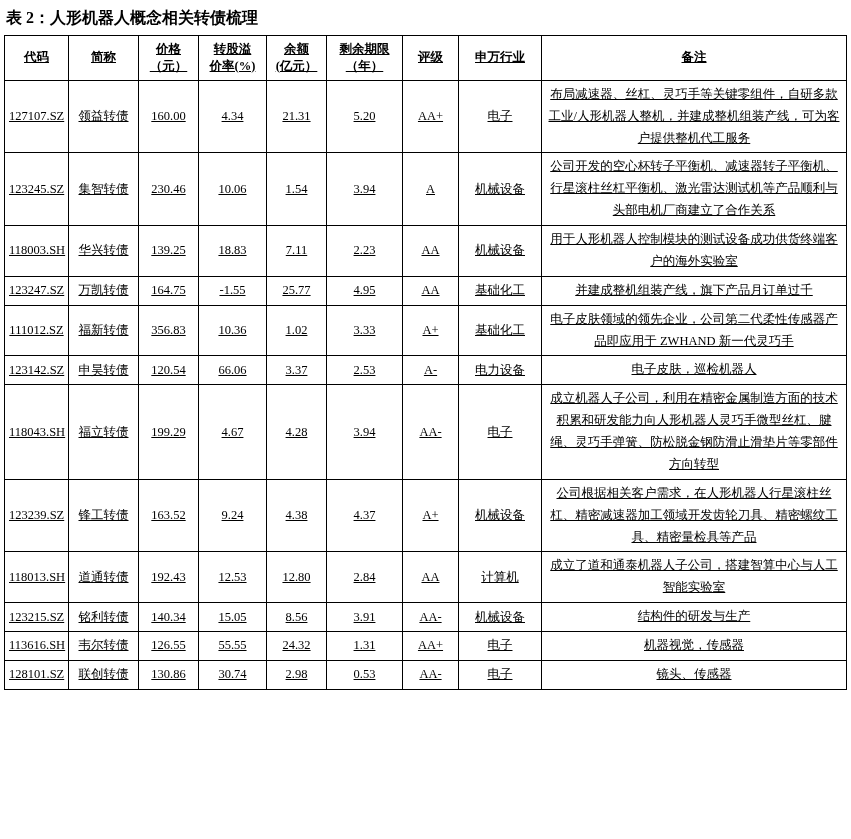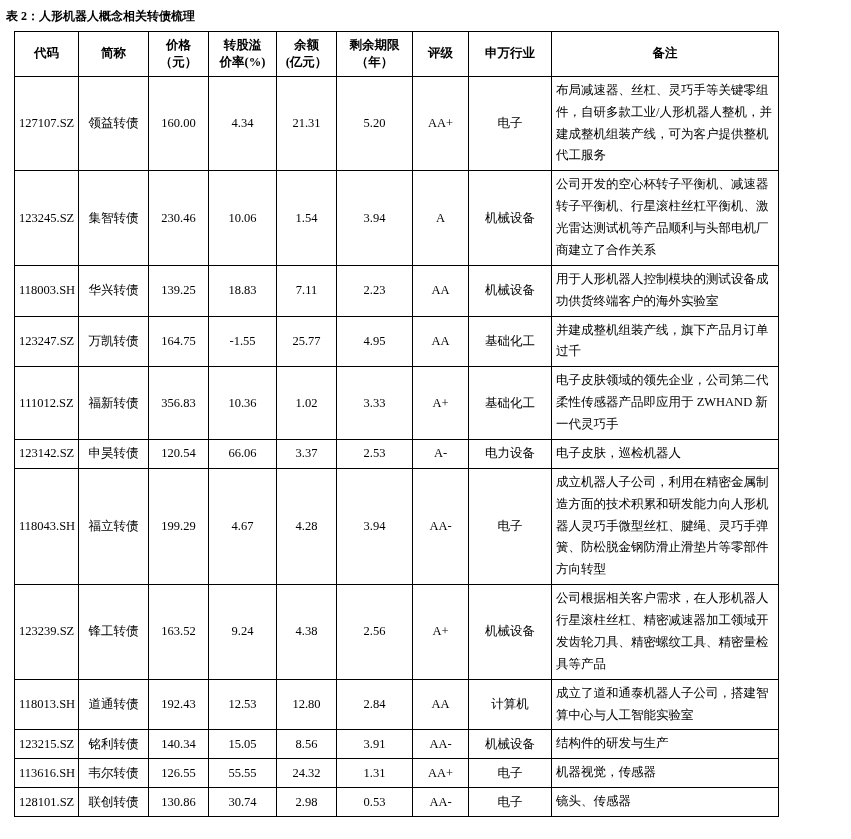--- a/index.html
+++ b/index.html
@@ -13,50 +13,51 @@
     font-family: "Liberation Serif", "DejaVu Serif", serif;
     color: #000000;
   }
   .page {
     width: 851px;
     box-sizing: border-box;
     padding: 6px 4px 0 4px;
   }
   .caption {
     font-family: "Liberation Serif", "DejaVu Serif", serif;
-    font-size: 12px;
+    font-size: 16px;
     font-weight: bold;
     padding: 2px 0 6px 2px;
     letter-spacing: 0px;
   }
   table.main {
     border-collapse: collapse;
-    width: 765px;
-    margin-left: 10px;
+    width: 843px;
+    margin-left: 0;
     table-layout: fixed;
+    text-decoration: underline;
   }
   table.main th, table.main td {
     border: 1px solid #000000;
     font-size: 12.5px;
     font-family: "Liberation Serif", "DejaVu Serif", serif;
     padding: 3px 4px;
     vertical-align: middle;
   }
   table.main thead th {
     text-align: center;
     font-weight: bold;
     line-height: 1.35;
     padding-top: 5px;
     padding-bottom: 5px;
   }
   td.c {
     text-align: center;
   }
   td.note {
-    text-align: left;
+    text-align: center;
     line-height: 1.75;
     padding-left: 6px;
     padding-right: 6px;
   }
   .two-line {
     display: block;
   }
   col.code   { width: 64px; }
   col.name   { width: 70px; }
   col.price  { width: 60px; }
@@ -198,21 +199,21 @@
         <td class="c">AA-</td>
         <td class="c">电子</td>
         <td class="note">成立机器人子公司，利用在精密金属制造方面的技术积累和研发能力向人形机器人灵巧手微型丝杠、腱绳、灵巧手弹簧、防松脱金钢防滑止滑垫片等零部件方向转型</td>
       </tr>
       <tr>
         <td class="c">123239.SZ</td>
         <td class="c">锋工转债</td>
         <td class="c">163.52</td>
         <td class="c">9.24</td>
         <td class="c">4.38</td>
-        <td class="c">2.56</td>
+        <td class="c">4.37</td>
         <td class="c">A+</td>
         <td class="c">机械设备</td>
         <td class="note">公司根据相关客户需求，在人形机器人行星滚柱丝杠、精密减速器加工领域开发齿轮刀具、精密螺纹工具、精密量检具等产品</td>
       </tr>
       <tr>
         <td class="c">118013.SH</td>
         <td class="c">道通转债</td>
         <td class="c">192.43</td>
         <td class="c">12.53</td>
         <td class="c">12.80</td>

